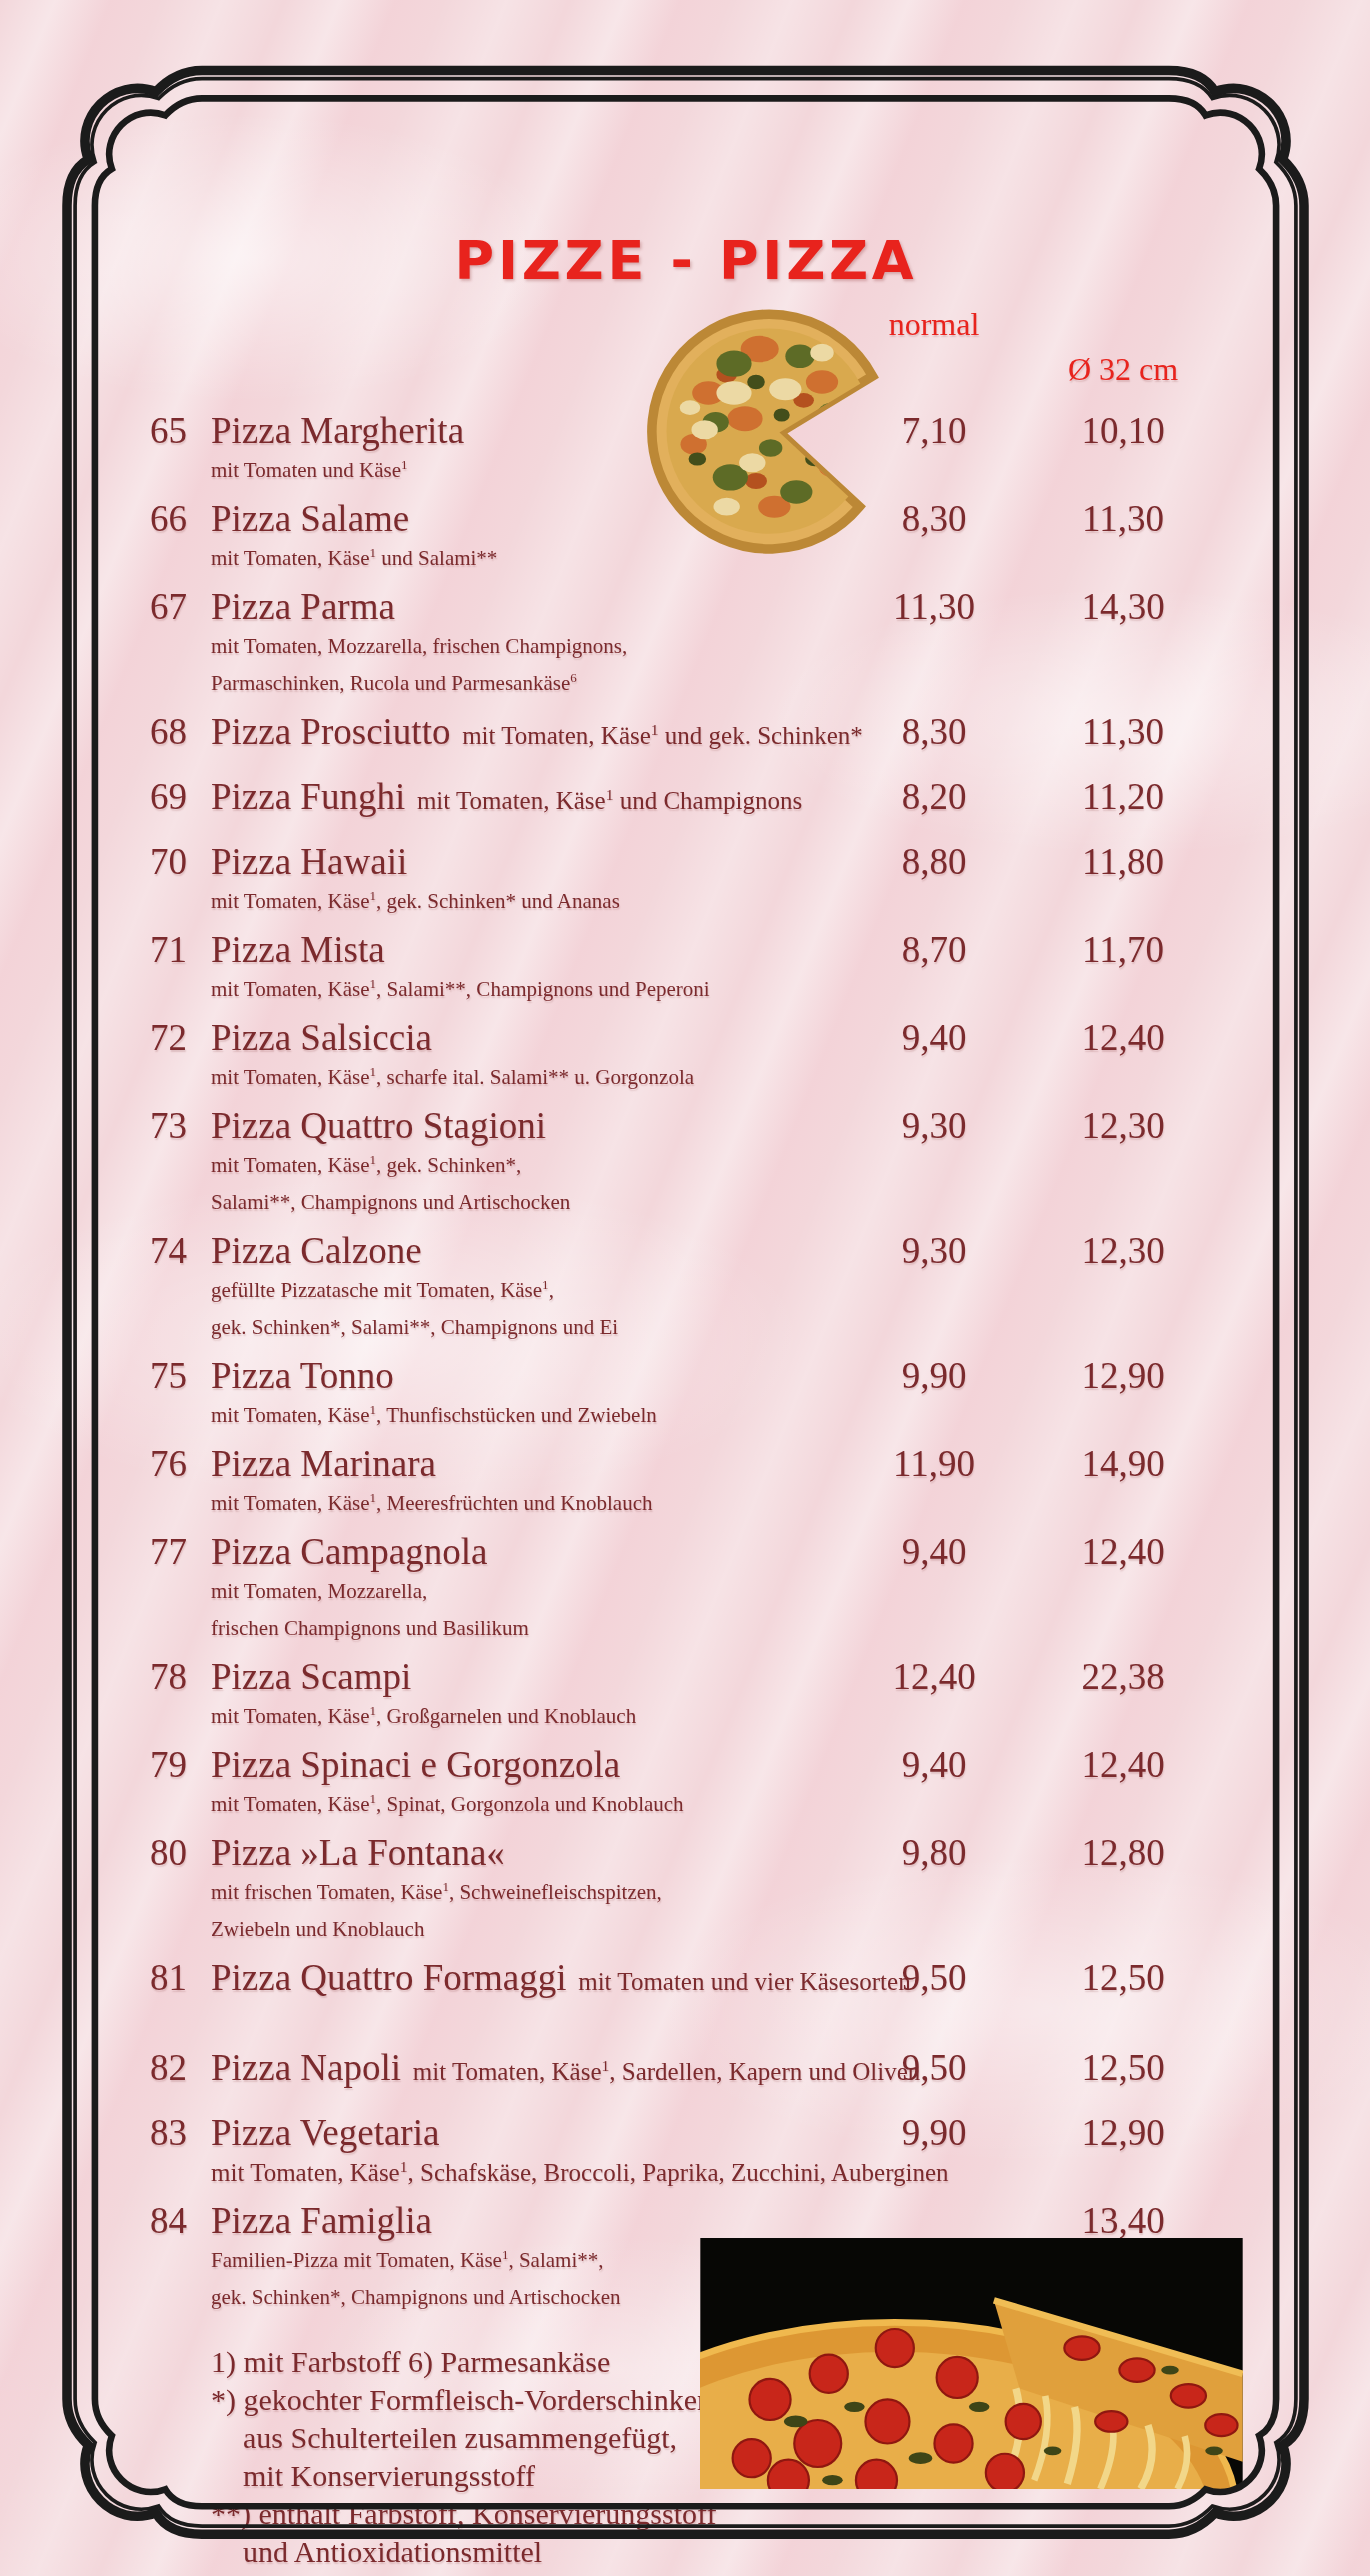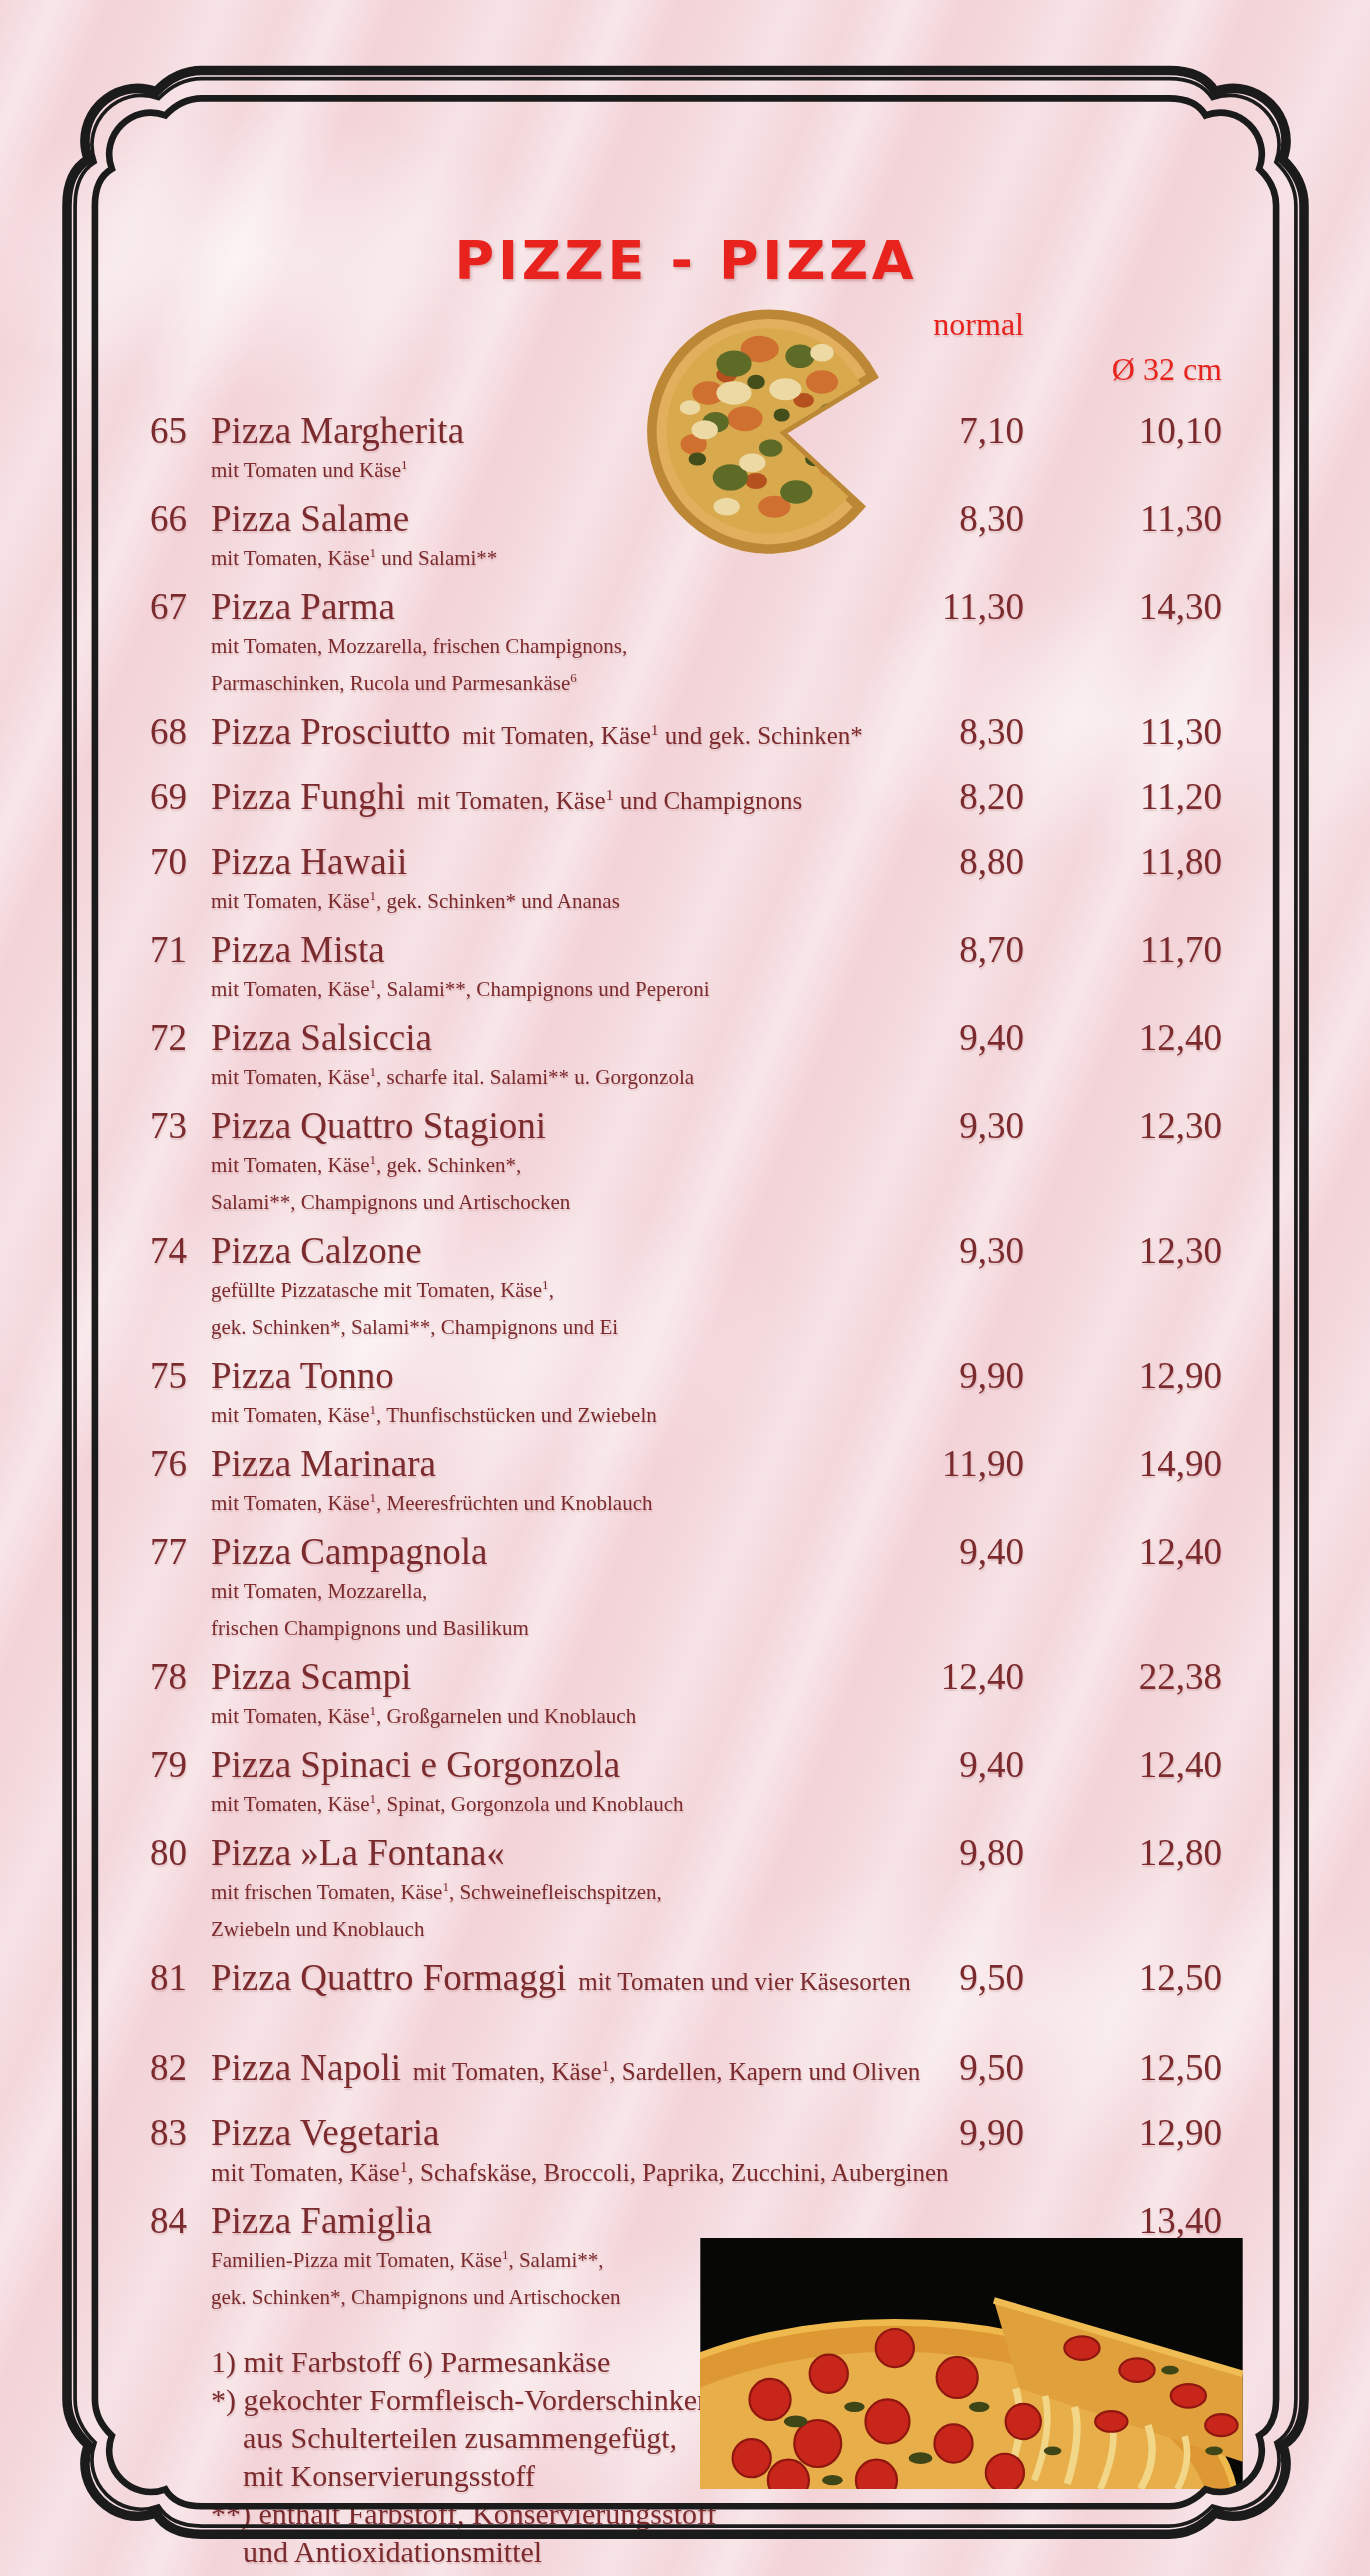--- a/index.html
+++ b/index.html
@@ -30,34 +30,34 @@
     text-align:center;
     font-family:"DejaVu Sans","Liberation Sans",sans-serif;
     font-weight:bold;
     font-size:54px;line-height:1;
     letter-spacing:3.7px;
     color:#e8231d;
     text-shadow:1.5px 2.2px 2.9px rgba(120,20,20,.25);
   }
   .cols-header{display:flex;margin:19px 0 22px 0;font-size:32px;line-height:1.1;color:#e8231d;}
   .cols-header .spacer{flex:1 1 auto;}
-  .col-label{white-space:nowrap;text-align:right;}
+  .col-label{white-space:nowrap;text-align:center;}
   .col-label.c1{width:180px;}
   .col-label.c2{width:198px;margin-top:45px;}
   .items{}
   .item{display:flex;align-items:flex-start;margin-bottom:8px;}
   .item.no-desc{margin-bottom:22px;}
   .item.gap-after{margin-bottom:47px;}
   .num{width:61px;font-size:37px;line-height:43px;flex:0 0 auto;}
   .body{flex:1 1 auto;min-width:0;}
   .iname{font-size:37px;line-height:43px;white-space:nowrap;}
   .idesc-inline{font-size:25px;margin-left:11.7px;white-space:nowrap;}
   .desc{font-size:21px;line-height:37px;white-space:nowrap;}
   .desc.small{font-size:25px;}
-  .price{font-size:37px;line-height:43px;text-align:right;white-space:nowrap;flex:0 0 auto;}
+  .price{font-size:37px;line-height:43px;text-align:center;white-space:nowrap;flex:0 0 auto;}
   .price.p1{width:180px;}
   .price.p2{width:198px;}
   sup{font-size:62%;vertical-align:super;line-height:0;}
   .footnotes{margin:26.4px 0 0 61px;font-size:30px;line-height:38px;}
   .fn-line{white-space:nowrap;}
   .fn-line.indent{padding-left:32px;}
   .pizza-illustration{position:absolute;left:646px;top:305px;width:253px;height:253px;z-index:1;}
   .pizza-photo{position:absolute;left:700px;top:2238px;width:543px;height:251px;z-index:2;}
   .page-text{ text-shadow:0.7px 1.5px 1.5px rgba(123,42,45,.18); }
 </style>

